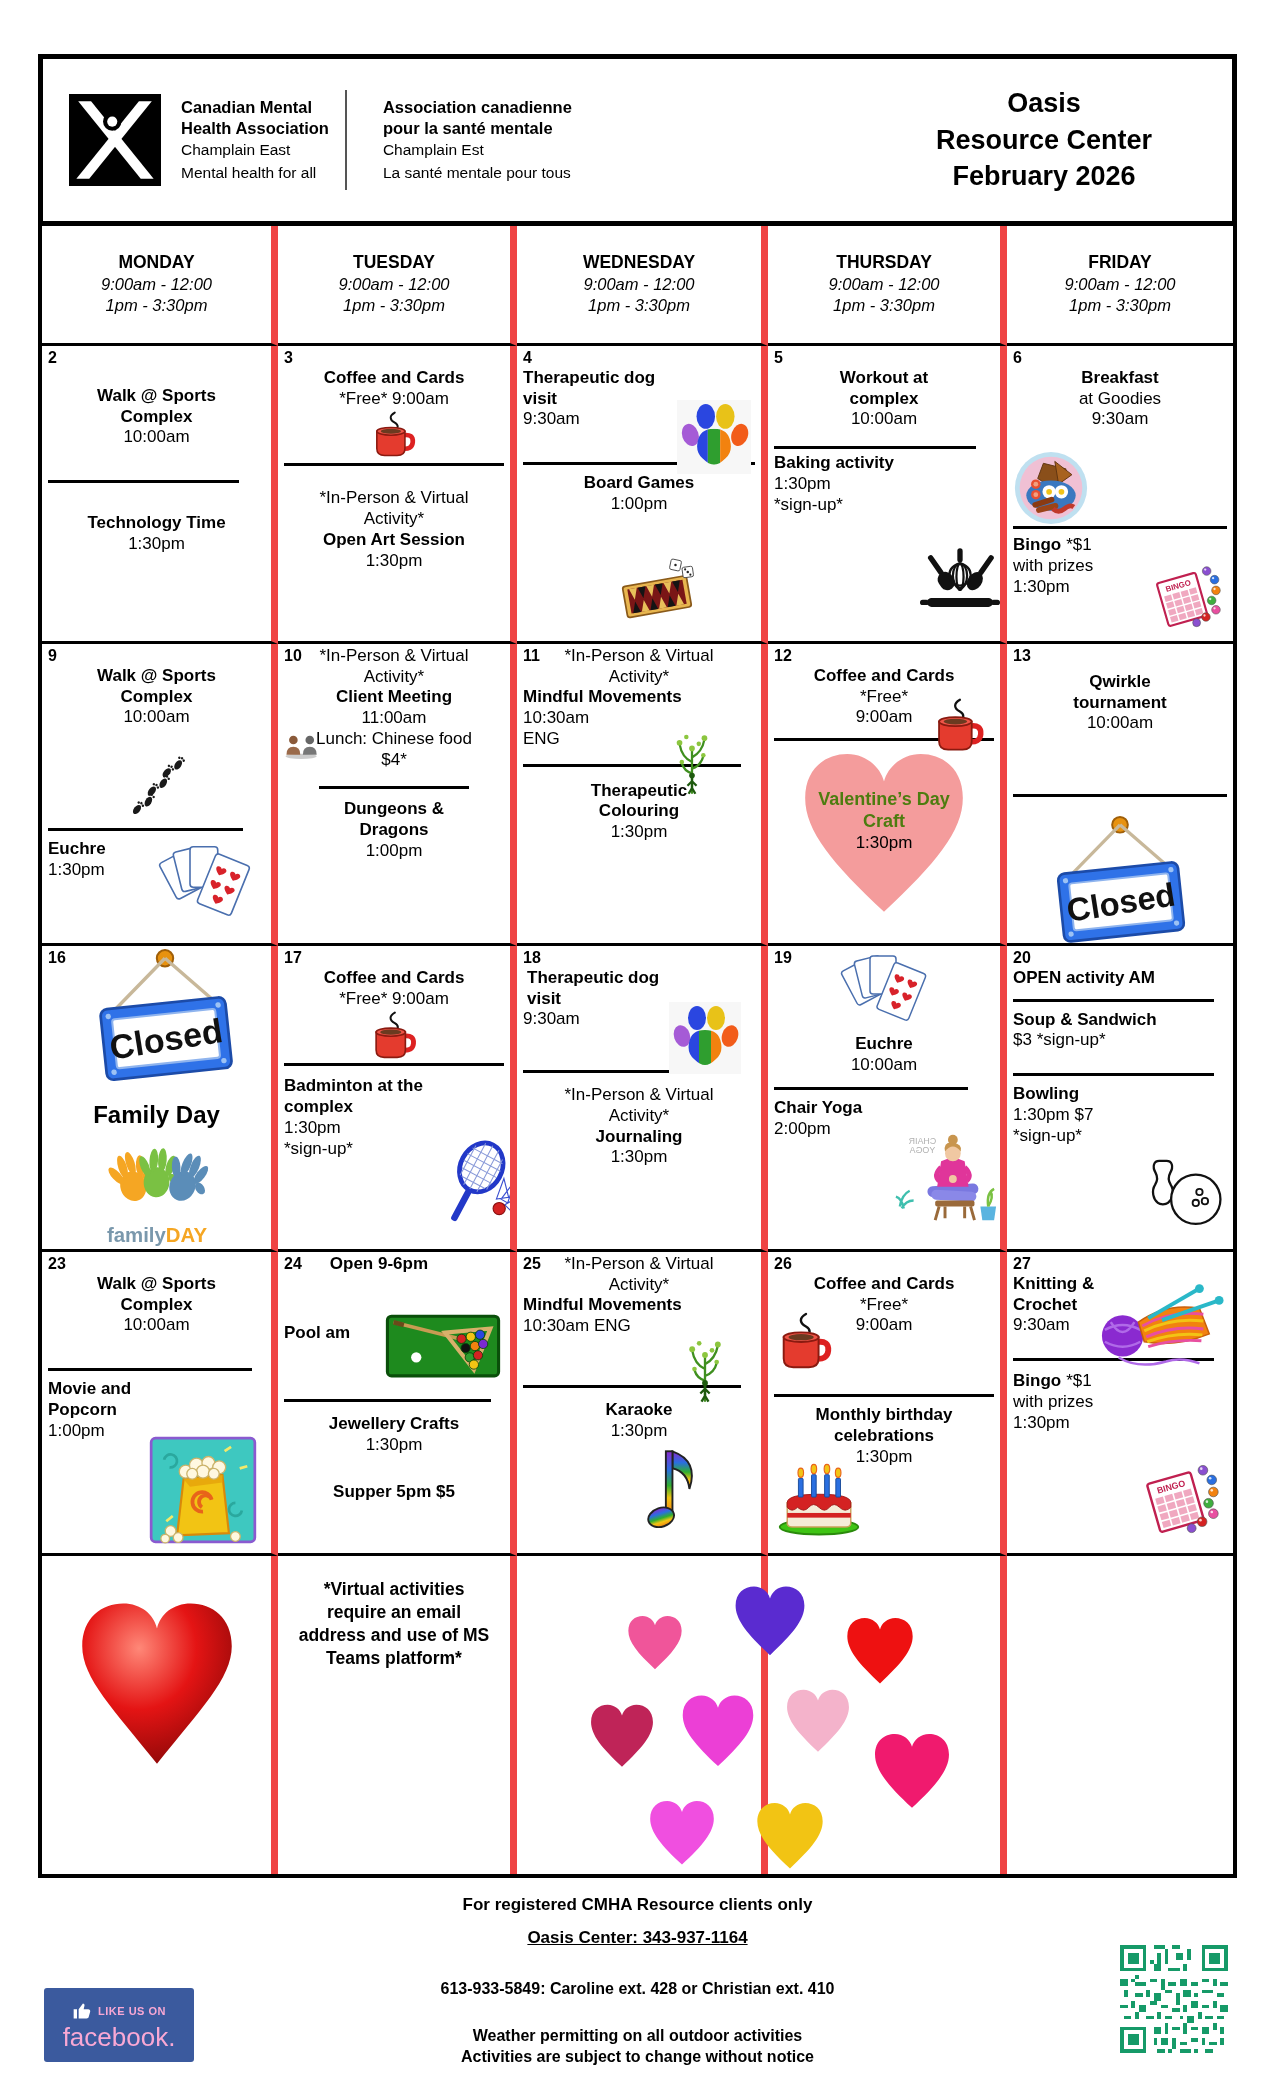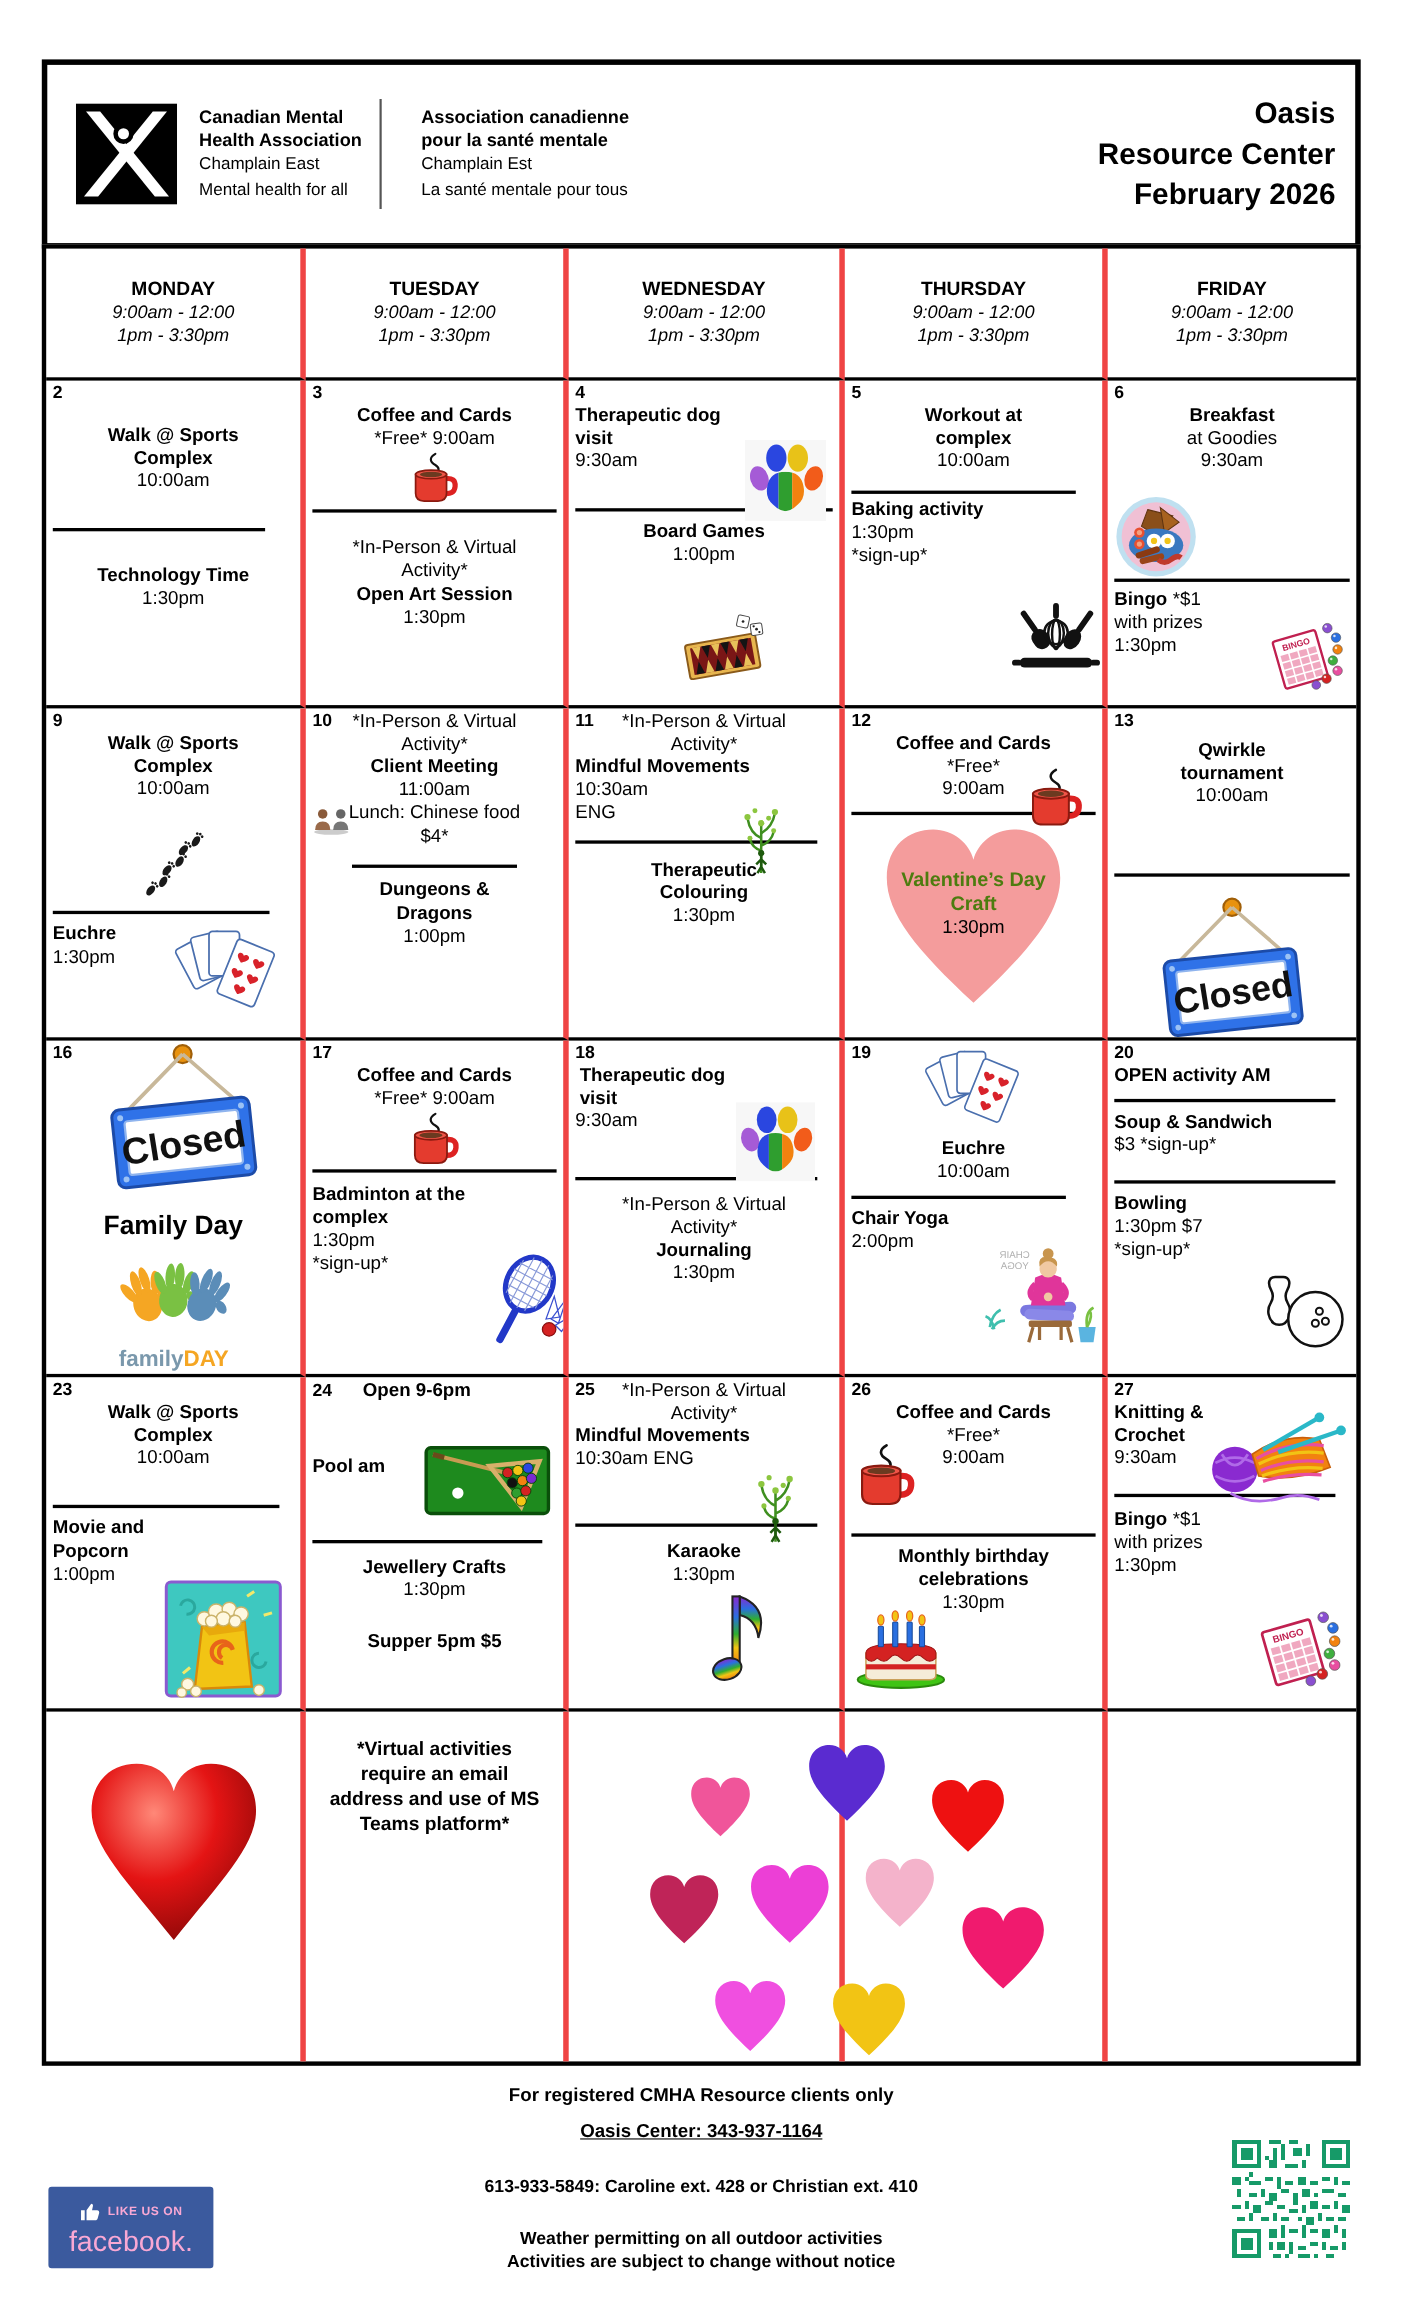--- a/index.html
+++ b/index.html
@@ -6,28 +6,28 @@
   body{width:1275px;height:2100px;position:relative;background:#fff;
        font-family:"Liberation Sans",sans-serif;color:#000;overflow:hidden}
   
   .hdr{position:absolute;left:38px;top:54px;width:1199px;height:172px;border:5px solid #000;
        box-sizing:border-box;display:flex;align-items:center;background:#fff}
   .hdr-logo{width:92px;height:92px;margin-left:26px;flex:0 0 auto}
   .hdr-en,.hdr-fr{margin-left:20px;font-size:15.5px;line-height:1.3}
   .hl{font-weight:bold;font-size:16.5px}
   .tag{margin-top:3px;font-size:15.5px}
   .hdr-div{width:2px;height:100px;background:#555;margin:0 16px;flex:0 0 auto}
-  .hdr-title{margin-left:auto;margin-right:18px;text-align:right;font-weight:bold;
+  .hdr-title{margin-left:auto;margin-right:18px;text-align:center;font-weight:bold;
              font-size:27px;line-height:1.35;width:340px}
   
   .grid{position:absolute;left:38px;top:222px;width:1199px;box-sizing:border-box;
         border:4px solid #000;display:grid;background:#fff;
         grid-template-columns:236px 239px 251px 239px 226px;
         grid-template-rows:120px 298px 302px 306px 304px 318px}
-  .cell{position:relative;border-right:5px solid #ef4444;border-bottom:3px solid #000;
+  .cell{position:relative;border-right:7px solid #ef4444;border-bottom:3px solid #000;
         box-sizing:border-box;padding:2px 6px;font-size:17px;line-height:1.22;overflow:hidden}
   .cell.lc{border-right:none}
   .cell.lr{border-bottom:none}
   .dhead{display:flex;flex-direction:column;justify-content:center;text-align:center}
   .dh-name{font-weight:bold;font-size:17.5px}
   .dh-h{font-style:italic;font-size:16.5px;line-height:1.3}
   .num{font-weight:bold;font-size:16px;line-height:20px}
   .numf{float:left;font-weight:bold;font-size:16px;line-height:20px}
   .b{font-weight:bold}
   .c{text-align:center}

